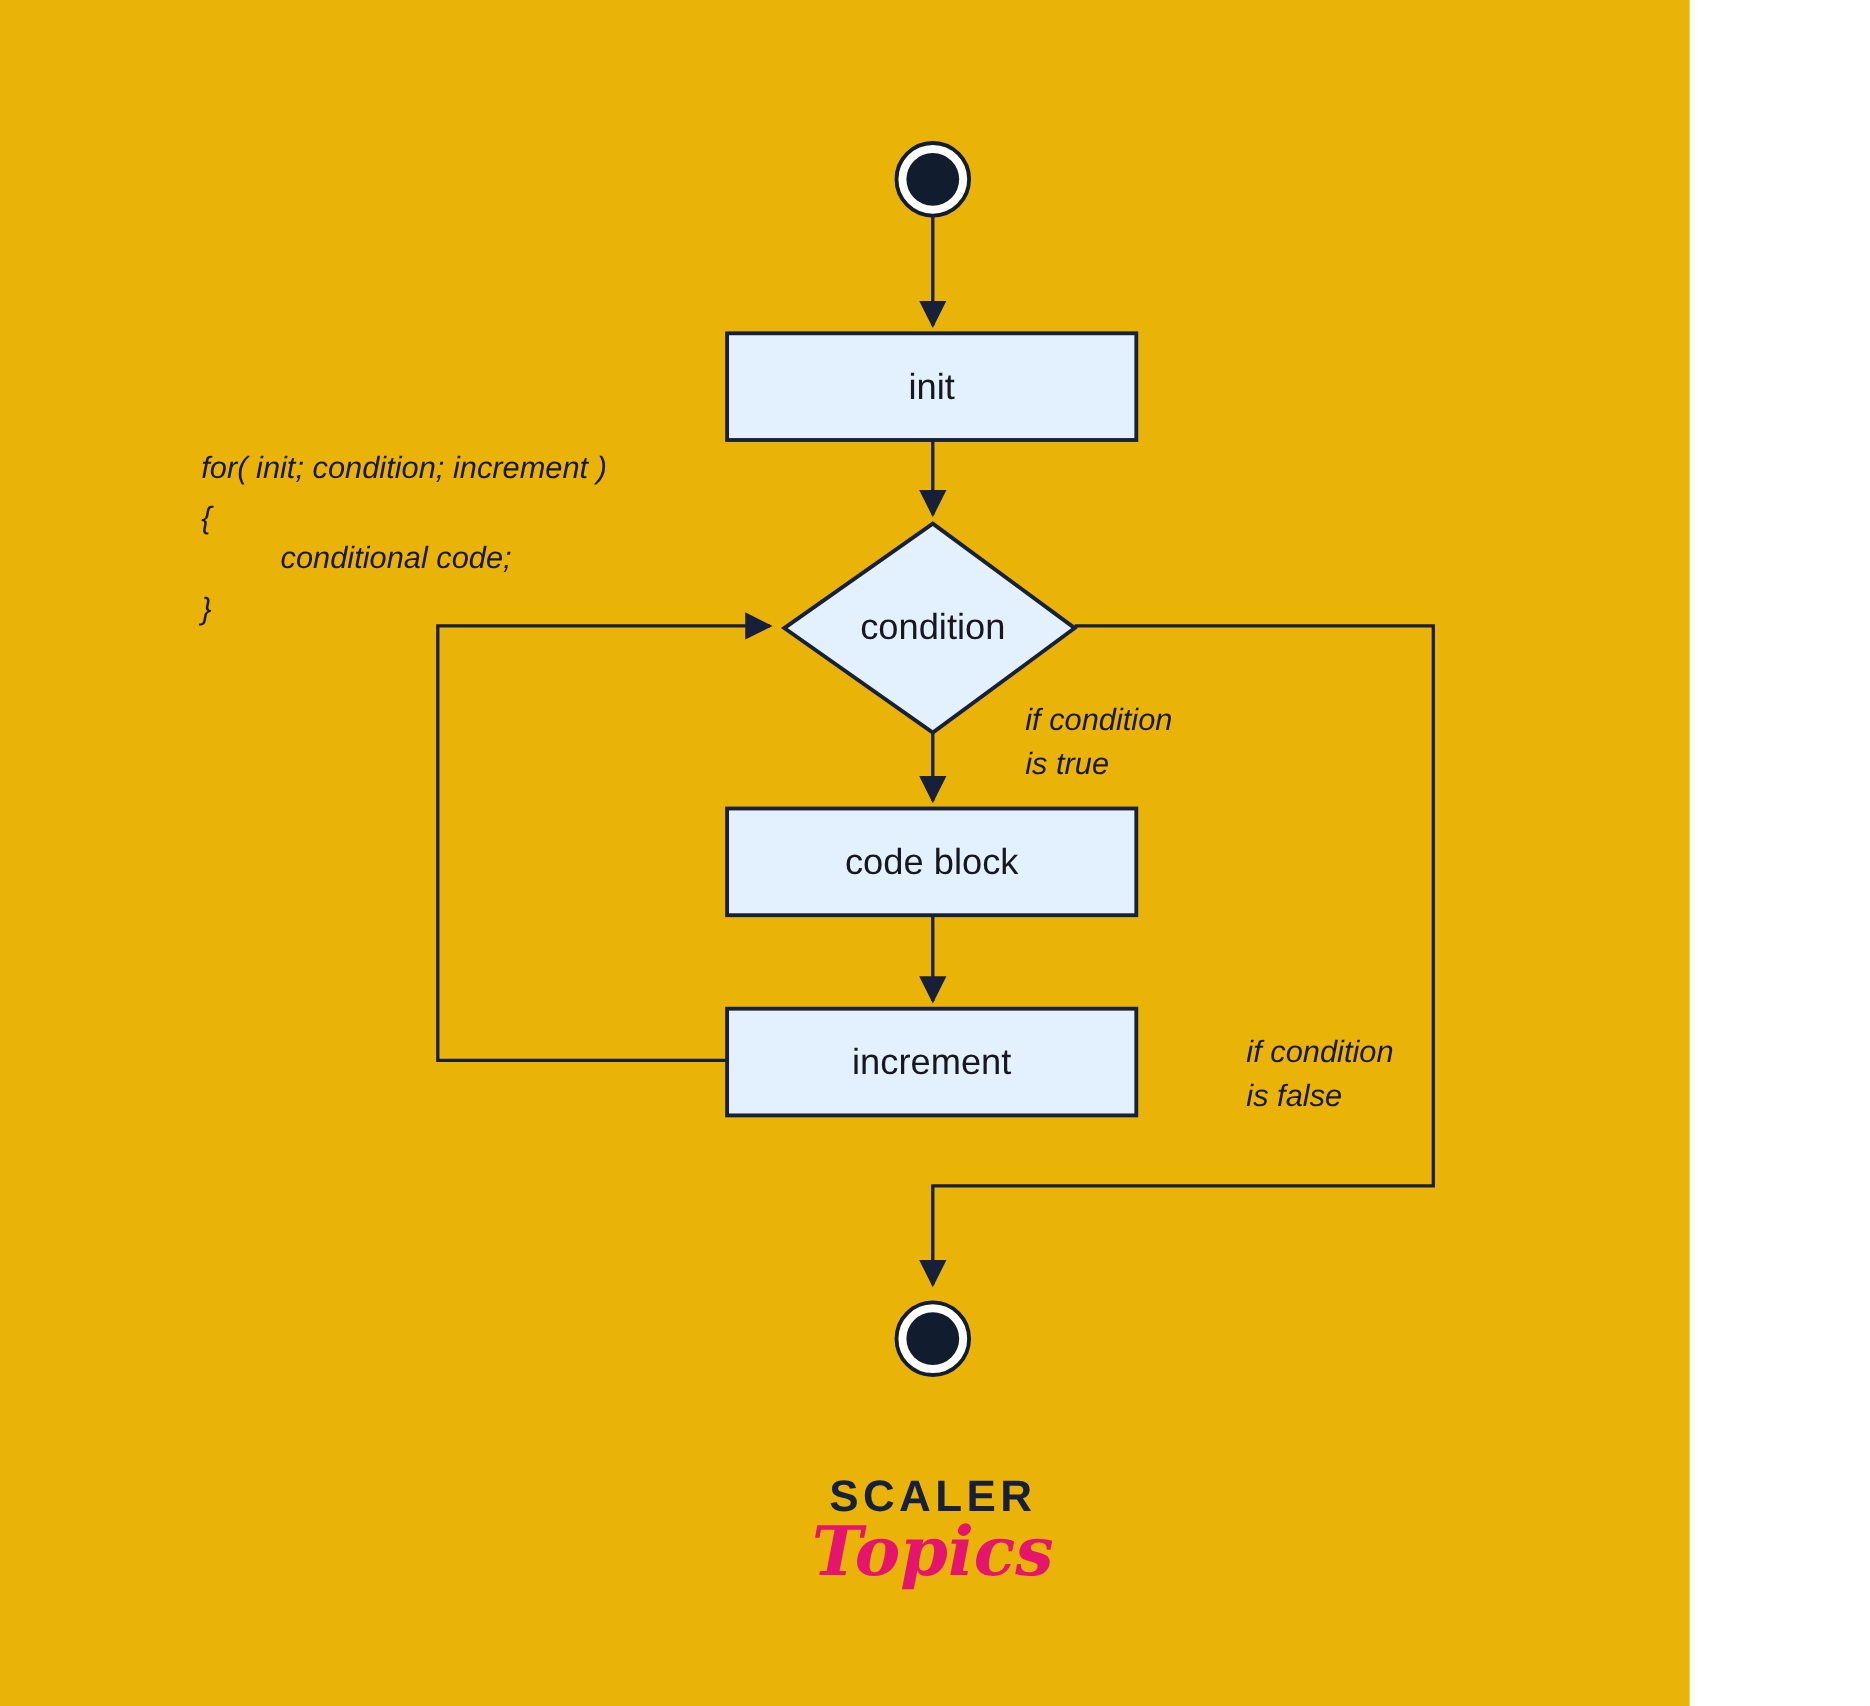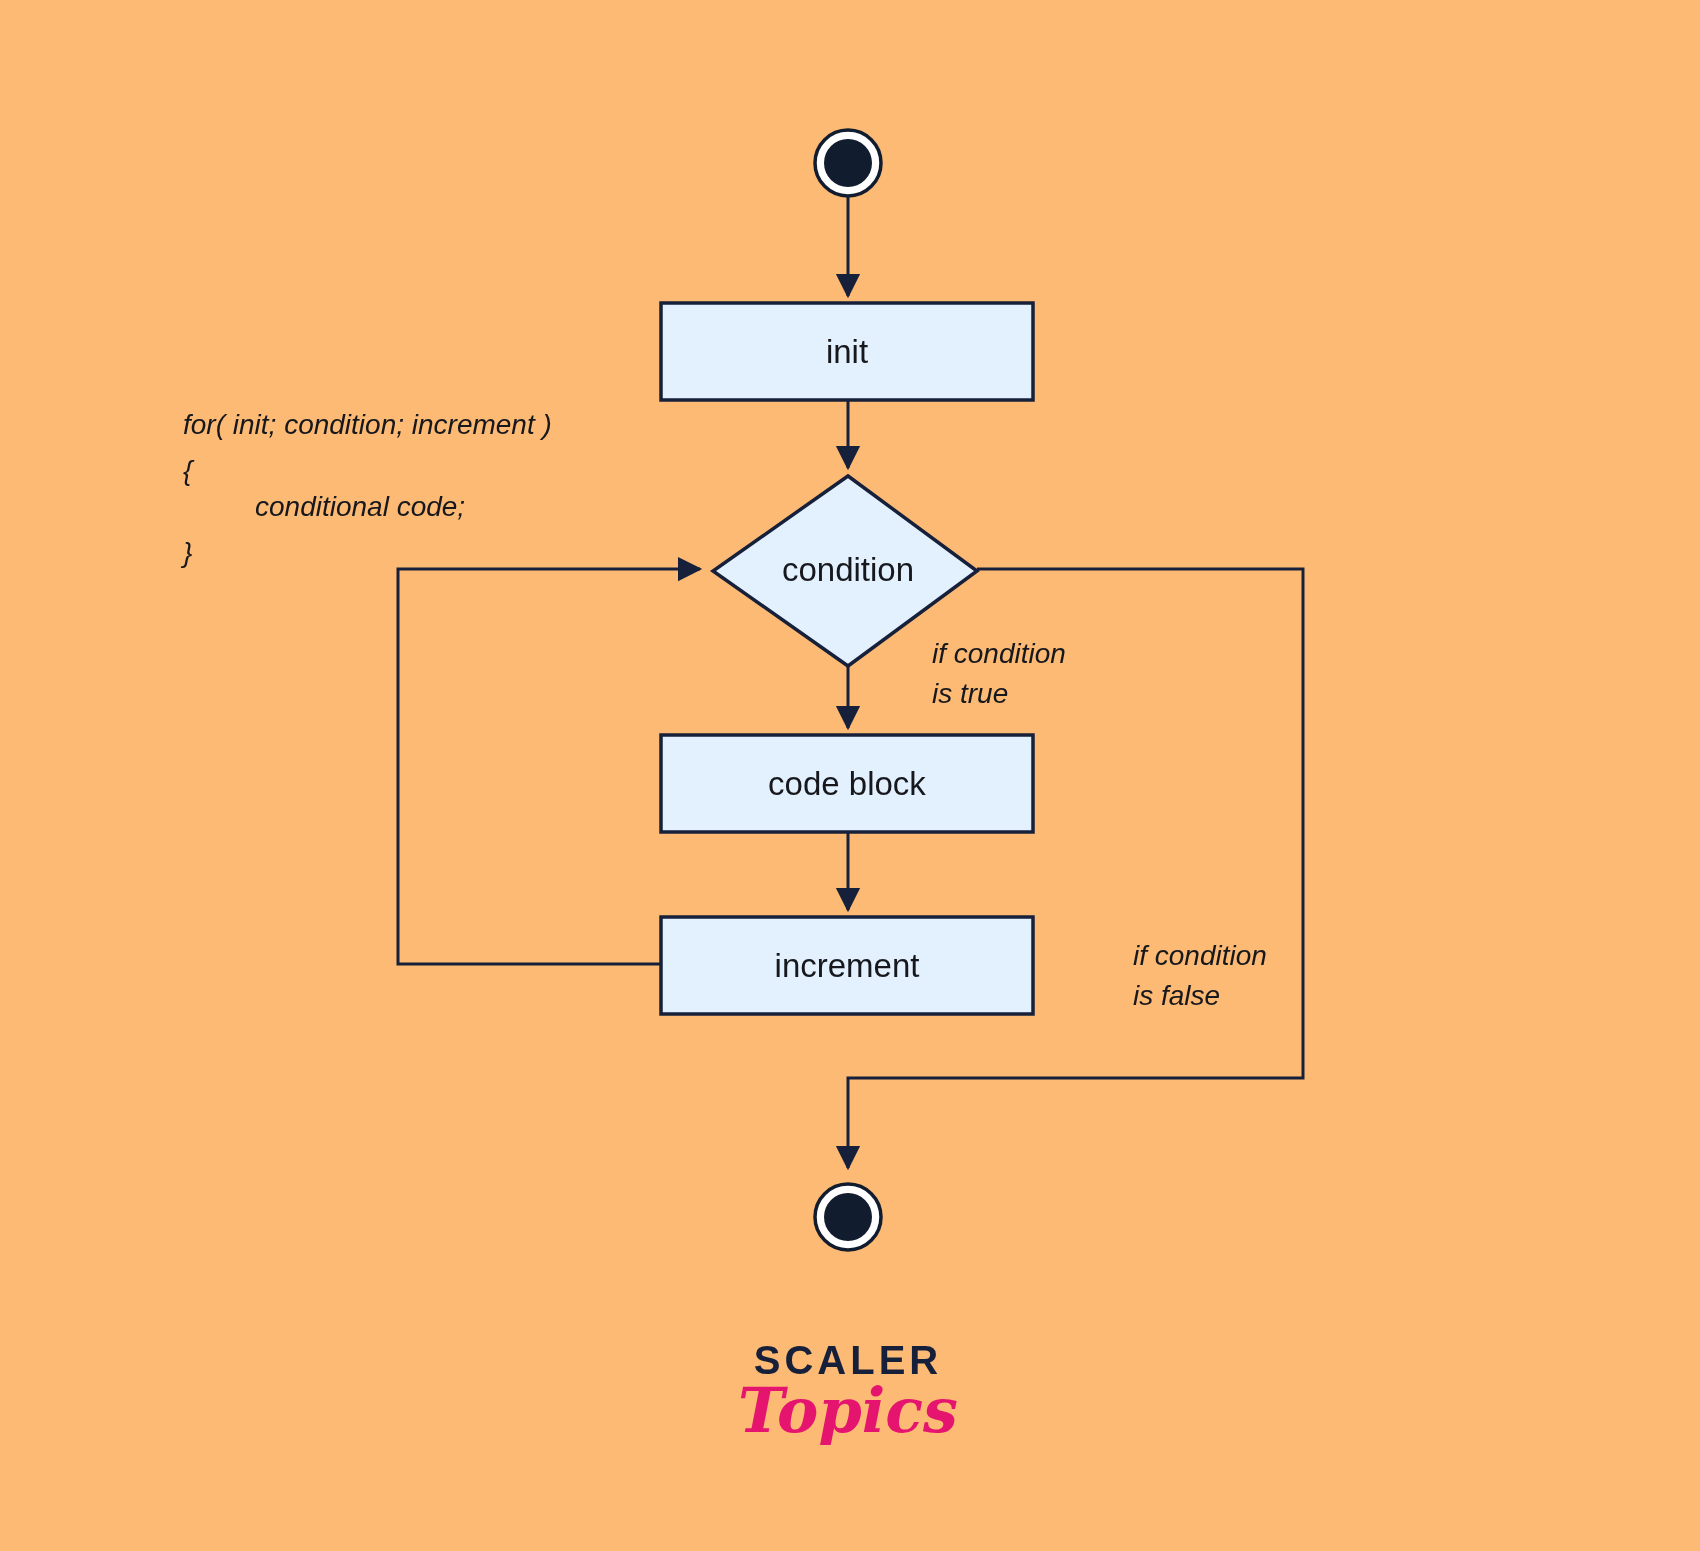--- a/index.html
+++ b/index.html
@@ -7,23 +7,23 @@
     margin: 0;
     padding: 0;
     background: #ffffff;
   }
   body {
     font-family: "Liberation Sans", "DejaVu Sans", sans-serif;
     color: #0e1b2e;
   }
   #canvas {
     position: relative;
-    width: 1700px;
+    width: 1536px;
     height: 1551px;
-    background: #fdba74;
+    background: #eab308;
     overflow: hidden;
     text-align: right;
   }
   #diagram-svg {
     position: absolute;
     left: 0;
     top: 0;
     width: 1700px;
     height: 1551px;
   }

